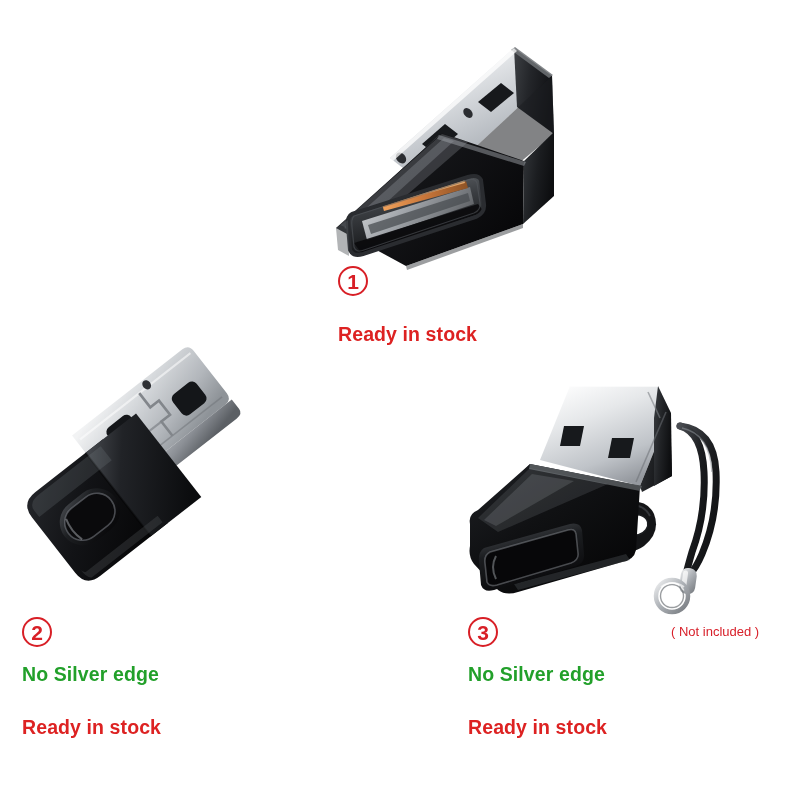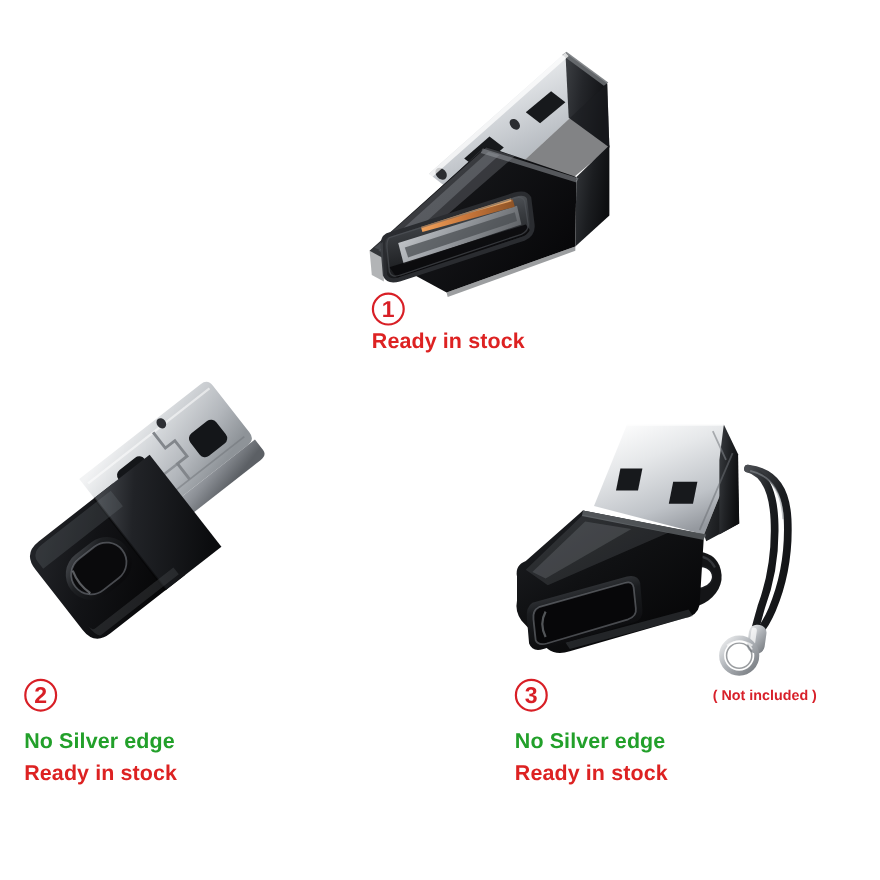--- a/index.html
+++ b/index.html
@@ -31,29 +31,31 @@
     text-align: center;
     box-sizing: border-box;
     font-family: "Liberation Sans", sans-serif;
   }
   .cap {
     font-size: 19.5px;
     font-weight: 700;
     letter-spacing: 0.1px;
     white-space: nowrap;
     line-height: 29px;
+    margin-top: 24px;
   }
   .cap.green { color: #22a02a; }
   .cap.red   { color: #dd2222; }
   .note {
     position: absolute;
     font-size: 13px;
-    font-weight: 700;
+    font-weight: 400;
     color: #d8202a;
     white-space: nowrap;
+    margin-left: 23px;
   }
 
   
   .product { position: absolute; }
   .prodsvg { display: block; overflow: visible; }
 </style>
 </head>
 <body>
 
 <div id="stage">

